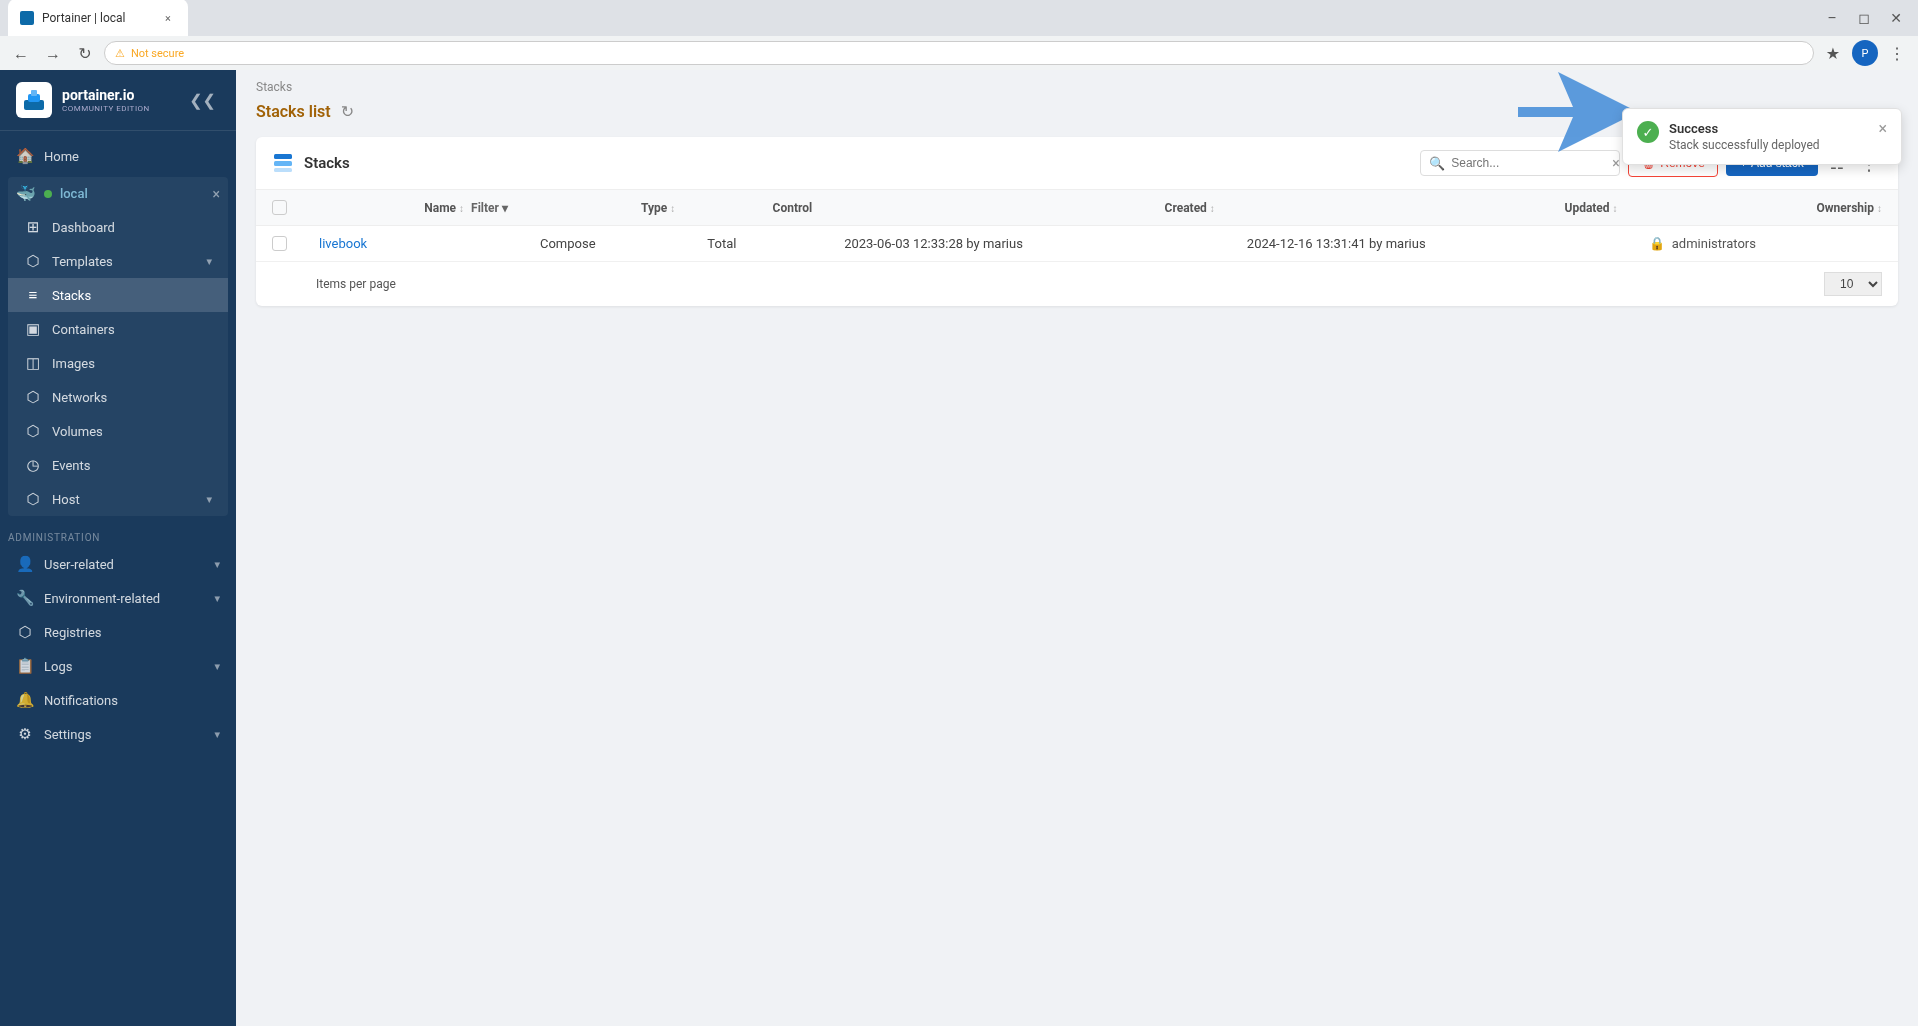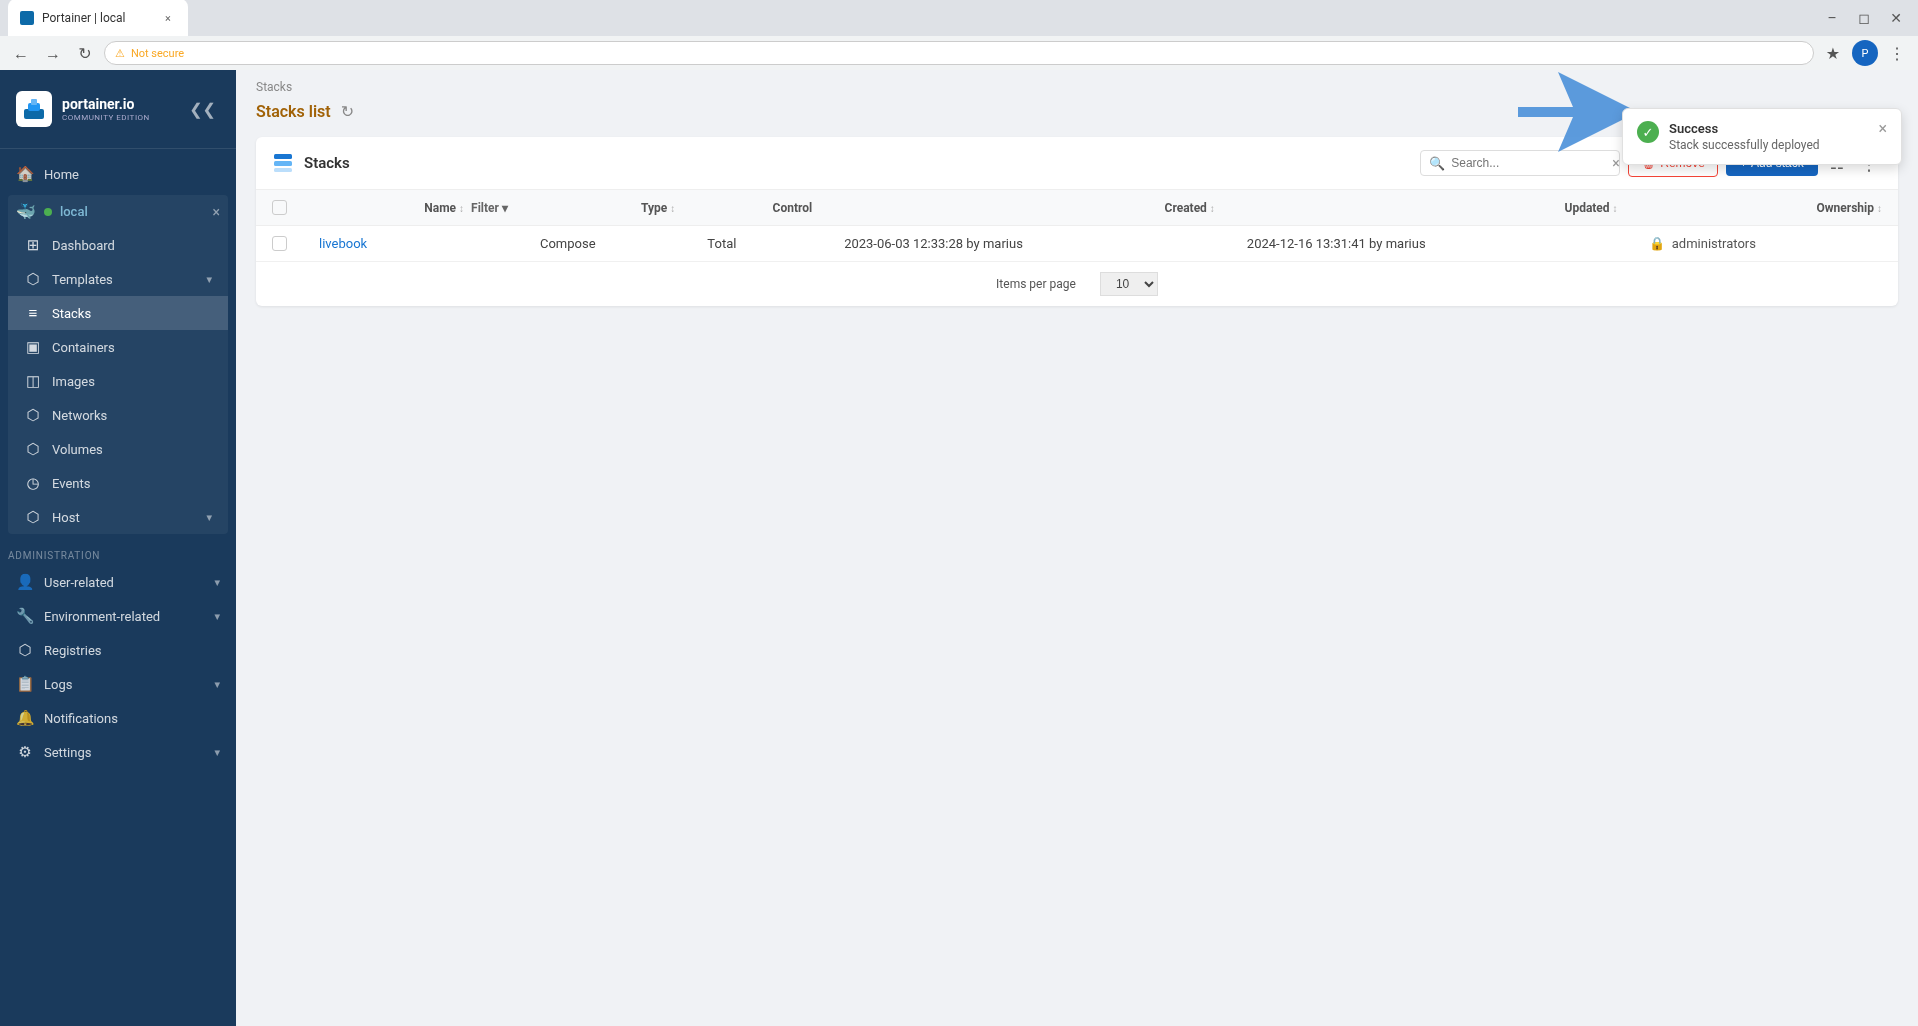--- a/index.html
+++ b/index.html
@@ -114,21 +114,21 @@
     .sidebar {
       width: 236px;
       background: #1a3a5c;
       color: #fff;
       display: flex;
       flex-direction: column;
       flex-shrink: 0;
       overflow-y: auto;
     }
     .sidebar-header {
-      padding: 21px 16px;
+      padding: 12px 16px;
       display: flex;
       align-items: center;
       justify-content: space-between;
       border-bottom: 1px solid rgba(255,255,255,0.1);
     }
     .logo-area {
       display: flex;
       align-items: center;
       gap: 10px;
     }
@@ -361,25 +361,26 @@
       display: flex;
       align-items: center;
       gap: 6px;
       color: #555;
     }
     .ownership-icon { color: #888; }
 
     .table-footer {
       padding: 10px 16px;
       display: flex;
-      justify-content: center;
+      justify-content: space-between;
       align-items: center;
       gap: 24px;
       font-size: 12px;
       color: #555;
+      margin-left: 44px;
     }
     .items-per-page-select {
       border: 1px solid #ddd;
       border-radius: 0;
       padding: 3px 11px;
       font-size: 12px;
       color: #444;
     }
 
     

